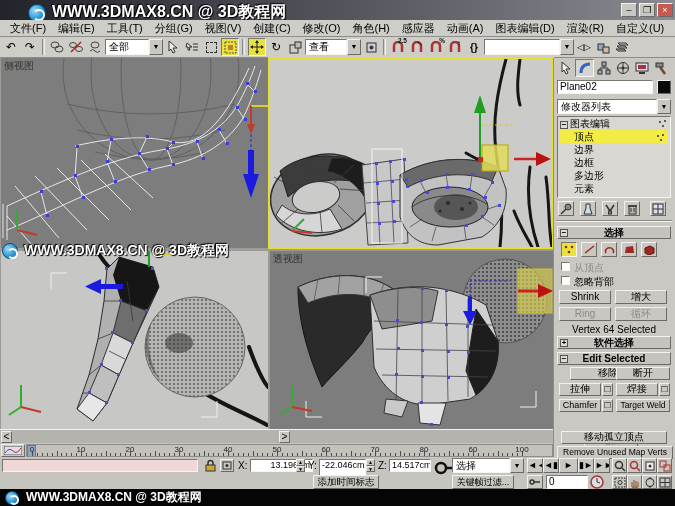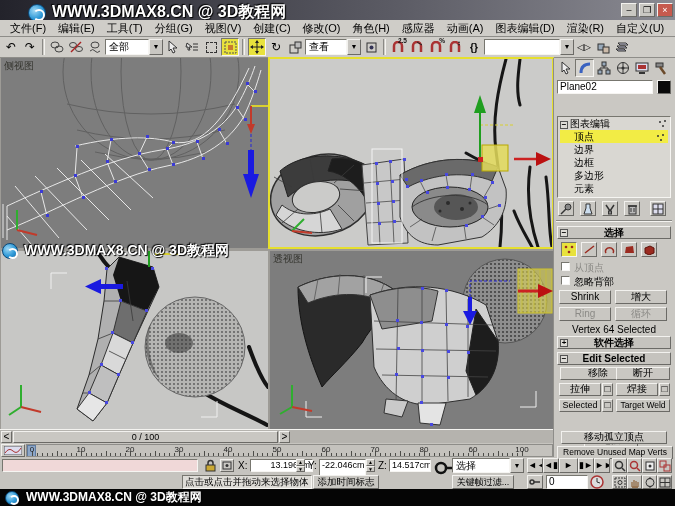--- a/index.html
+++ b/index.html
@@ -572,20 +572,24 @@
     <span class="tab" style="left:97px">
         <svg class="ic" width="14" height="14">
           <rect x="2" y="2" width="7" height="4" fill="#888" stroke="#333"></rect>
           <line x1="6" y1="6" x2="11" y2="13" stroke="#6b4a2b" stroke-width="2.5"></line>
         </svg>
       </span>
 
     <div class="field" style="left:3px;top:22px;width:96px;height:14px;font-size:10px">Plane02</div>
     <div class="abs raised" style="left:103px;top:22px;width:14px;height:14px;background:#0a0a0a"></div>
 
+    <div class="abs" style="left:3px;top:41px;width:114px;height:15px;display:flex">
+      <span class="sunk" style="flex:1;font-size:10px;line-height:13px;padding-left:3px;background:#fff">修改器列表</span>
+      <span class="darr" style="height:15px">▼</span>
+    </div>
 
     <div class="abs sunk" style="left:3px;top:58px;width:114px;height:82px;background:#d9d7d2"></div>
 
     <div class="abs stackrow" style="left:6px;top:59px">
       <span class="rbox" style="position:static;display:inline-block;margin-right:2px">−</span><span>图表编辑</span>
       <svg class="ic" width="10" height="8" style="position:absolute;right:2px;top:3px">
           <circle cx="2" cy="2" r="1" fill="#333"></circle>
           <circle cx="7" cy="1" r="1" fill="#333"></circle>
           <circle cx="5" cy="6" r="1" fill="#333"></circle>
         </svg>
@@ -671,37 +675,36 @@
     <span class="clabel" style="left:20px;top:217px">忽略背部</span>
     <span class="cbtn" style="left:5px;top:232px;width:52px;height:14px;line-height:12px">Shrink</span>
     <span class="cbtn" style="left:61px;top:232px;width:52px;height:14px;line-height:12px">增大</span>
     <span class="cbtn dis" style="left:5px;top:249px;width:52px;height:14px;line-height:12px">Ring</span>
     <span class="cbtn dis" style="left:61px;top:249px;width:52px;height:14px;line-height:12px">循环</span>
     <div class="abs" style="left:3px;top:266px;width:114px;font-size:10px;text-align:center">Vertex 64 Selected</div>
 
     <div class="roll" style="left:3px;top:278px"><span class="rbox">+</span><span>软件选择</span></div>
     <div class="roll" style="left:3px;top:294px"><span class="rbox">−</span><span>Edit Selected</span></div>
 
-    <span class="cbtn" style="left:6px;top:309px;width:76px">移除</span>
+    <span class="cbtn" style="left:16px;top:309px;width:76px">移除</span>
     <span class="cbtn" style="left:62px;top:309px;width:54px">断开</span>
     <span class="cbtn" style="left:5px;top:325px;width:42px">拉伸</span>
     <span class="cbtn" style="left:48px;top:325px;width:11px">□</span>
     <span class="cbtn" style="left:62px;top:325px;width:42px">焊接</span>
     <span class="cbtn" style="left:105px;top:325px;width:11px">□</span>
-    <span class="cbtn" style="left:5px;top:341px;width:42px;font-size:9px">Selected</span>
+    <span class="cbtn" style="left:5px;top:341px;width:42px;font-size:9px">Chamfer</span>
     <span class="cbtn" style="left:48px;top:341px;width:11px">□</span>
     <span class="cbtn" style="left:62px;top:341px;width:54px;font-size:8.5px">Target Weld</span>
     <span class="cbtn" style="left:30px;top:376px;width:54px">连接</span>
     <span class="cbtn" style="left:7px;top:373px;width:106px">移动孤立顶点</span>
     <span class="cbtn" style="left:3px;top:388px;width:116px;font-size:8.5px">Remove Unused Map Verts</span>
   </div>
 
   <div class="abs" style="left:0;top:429px;width:553px;height:14px;background:#b5b3ae;border-top:1px solid #f4f3f0">
     <span class="bbtn" style="left:1px;top:1px;width:11px;height:12px;line-height:10px">&lt;</span>
-    <span class="bbtn" style="left:13px;top:1px;width:265px;height:12px;line-height:10px;font-size:9px">0 / 100</span>
     <span class="bbtn" style="left:279px;top:1px;width:11px;height:12px;line-height:10px">&gt;</span>
   </div>
 
   <span class="bbtn" style="left:1px;top:444px;width:24px;height:13px">
       <svg class="ic" width="18" height="9" style="margin:1px auto">
         <rect x="0" y="0" width="18" height="9" fill="#dde" stroke="#555"></rect>
         <path d="M1,7 q4,-6 8,-2 t8,-3" fill="none" stroke="#a33"></path>
       </svg>
     </span>
   <div id="ruler">
@@ -928,21 +931,20 @@
       </svg>
     </span>
   <span class="bbtn" style="left:657px;top:475px;width:15px;height:14px">
       <svg class="ic" width="12" height="11" style="margin:1px">
         <rect x="1" y="1" width="10" height="9" fill="none" stroke="#333"></rect>
         <line x1="6" y1="1" x2="6" y2="10" stroke="#333"></line>
         <line x1="1" y1="5.5" x2="11" y2="5.5" stroke="#333"></line>
       </svg>
     </span>
 
-  <div class="field" style="left:182px;top:475px;width:130px;height:14px;background:#dedcd7;font-size:9.5px">点击或点击并拖动来选择物体</div>
   <span class="bbtn" style="left:313px;top:475px;width:66px;height:14px;line-height:12px;font-size:9.5px">添加时间标志</span>
 
   <div class="abs wm" id="blackbar">
     <span class="wmlogo" style="width:14px;height:14px"></span>
     <span class="wmtext">WWW.3DMAX8.CN @ 3D教程网</span>
   </div>
 
 </div>
 
 </body></html>

